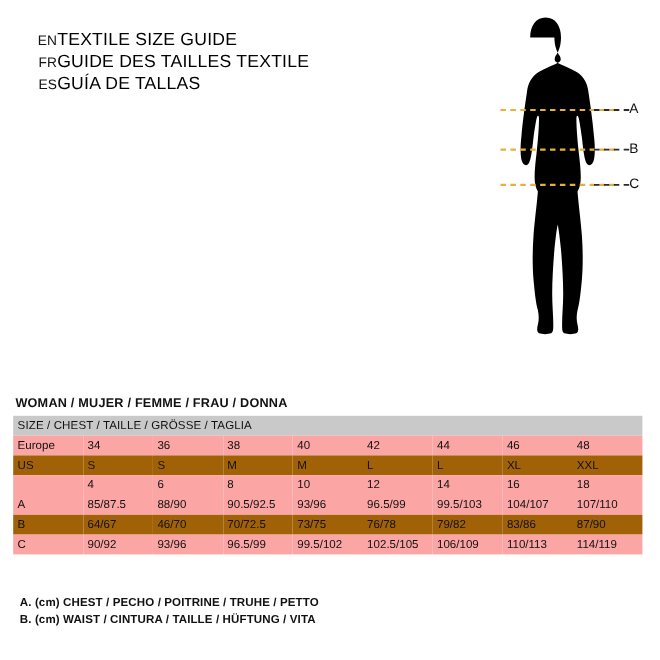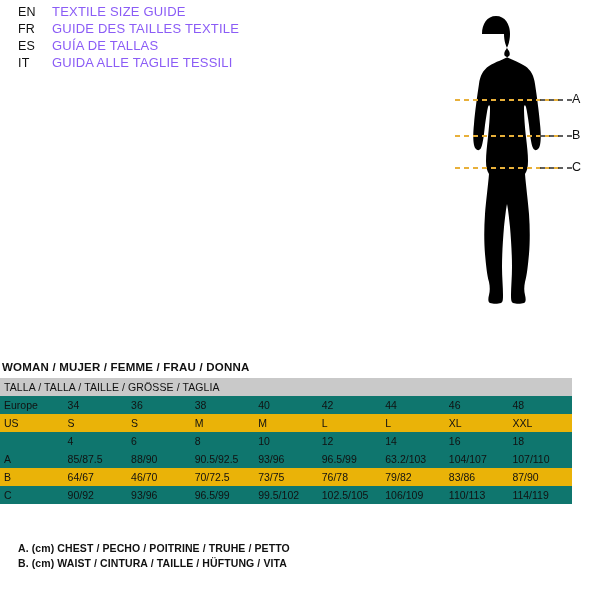--- a/index.html
+++ b/index.html
@@ -12,58 +12,59 @@
     height: 600px;
     font-family: "Liberation Sans", sans-serif;
     color: #1a1a1a;
     position: relative;
     overflow: hidden;
   }
 
   
   .lang-block {
     position: absolute;
-    top: 4px;
+    top: 28px;
     left: 18px;
     width: 300px;
+    text-align: right;
   }
   .lang-row {
     display: flex;
     align-items: baseline;
     margin-bottom: 2px;
   }
   .lang-code {
     width: 34px;
     font-size: 12.5px;
     letter-spacing: 0.2px;
     color: #111;
   }
   .lang-text {
-    font-size: 13px;
+    font-size: 16px;
     letter-spacing: 0.2px;
-    color: #8b5cf6;
+    color: #000000;
   }
 
   
   .figure-wrap {
     position: absolute;
     top: 8px;
     left: 420px;
     width: 180px;
     height: 360px;
   }
   .figure-wrap svg {
     display: block;
   }
 
   
   .table-area {
     position: absolute;
     top: 358px;
-    left: 0;
+    left: 12px;
     width: 572px;
   }
   .woman-title {
     font-size: 11.5px;
     font-weight: bold;
     letter-spacing: 0.2px;
     padding: 3px 2px 5px 2px;
     color: #111;
   }
   table.size-table {
@@ -81,24 +82,24 @@
   }
   .row-head {
     background: #c9c9c9;
   }
   .row-head td {
     font-weight: bold;
     font-size: 10.5px;
     letter-spacing: 0.1px;
   }
   .row-grey {
-    background: #eab308;
+    background: #a16207;
   }
   .row-white {
-    background: #0f766e;
+    background: #fca5a5;
   }
   .col-label {
     width: 86px;
   }
   .cell-c {
     text-align: center;
   }
 
   
   .footnotes {
@@ -123,24 +124,20 @@
     <div class="lang-code">EN</div>
     <div class="lang-text">TEXTILE SIZE GUIDE</div>
   </div>
   <div class="lang-row">
     <div class="lang-code">FR</div>
     <div class="lang-text">GUIDE DES TAILLES TEXTILE</div>
   </div>
   <div class="lang-row">
     <div class="lang-code">ES</div>
     <div class="lang-text">GUÍA DE TALLAS</div>
-  </div>
-  <div class="lang-row">
-    <div class="lang-code">IT</div>
-    <div class="lang-text">GUIDA ALLE TAGLIE TESSILI</div>
   </div>
 </div>
 
 <div class="figure-wrap">
   <svg width="180" height="362" viewBox="0 0 180 362" xmlns="http://www.w3.org/2000/svg">
 
     <g>
       <path fill="#000000" d="
         M62,26
         c0,-10 5,-18 14,-18
@@ -218,21 +215,21 @@
   <div style="position:absolute; left:152px; top:84px; font-size:12.5px; color:#111;">A</div>
   <div style="position:absolute; left:152px; top:120px; font-size:12.5px; color:#111;">B</div>
   <div style="position:absolute; left:152px; top:152px; font-size:12.5px; color:#111;">C</div>
 </div>
 
 <div class="table-area">
   <div class="woman-title">WOMAN / MUJER / FEMME / FRAU / DONNA</div>
   <table class="size-table">
     <tbody>
         <tr class="row-head">
-      <td colspan="9">TALLA / TALLA / TAILLE / GRÖSSE / TAGLIA</td>
+      <td colspan="9">SIZE / CHEST / TAILLE / GRÖSSE / TAGLIA</td>
     </tr>
 
     <tr class="row-white">
       <td class="col-label">Europe</td>
       <td class="cell-c">34</td>
       <td class="cell-c">36</td>
       <td class="cell-c">38</td>
       <td class="cell-c">40</td>
       <td class="cell-c">42</td>
       <td class="cell-c">44</td>
@@ -265,21 +262,21 @@
     </tr>
 
 
     <tr class="row-white">
       <td class="col-label">A</td>
       <td class="cell-c">85/87.5</td>
       <td class="cell-c">88/90</td>
       <td class="cell-c">90.5/92.5</td>
       <td class="cell-c">93/96</td>
       <td class="cell-c">96.5/99</td>
-      <td class="cell-c">63.2/103</td>
+      <td class="cell-c">99.5/103</td>
       <td class="cell-c">104/107</td>
       <td class="cell-c">107/110</td>
     </tr>
 
     <tr class="row-grey">
       <td class="col-label">B</td>
       <td class="cell-c">64/67</td>
       <td class="cell-c">46/70</td>
       <td class="cell-c">70/72.5</td>
       <td class="cell-c">73/75</td>

